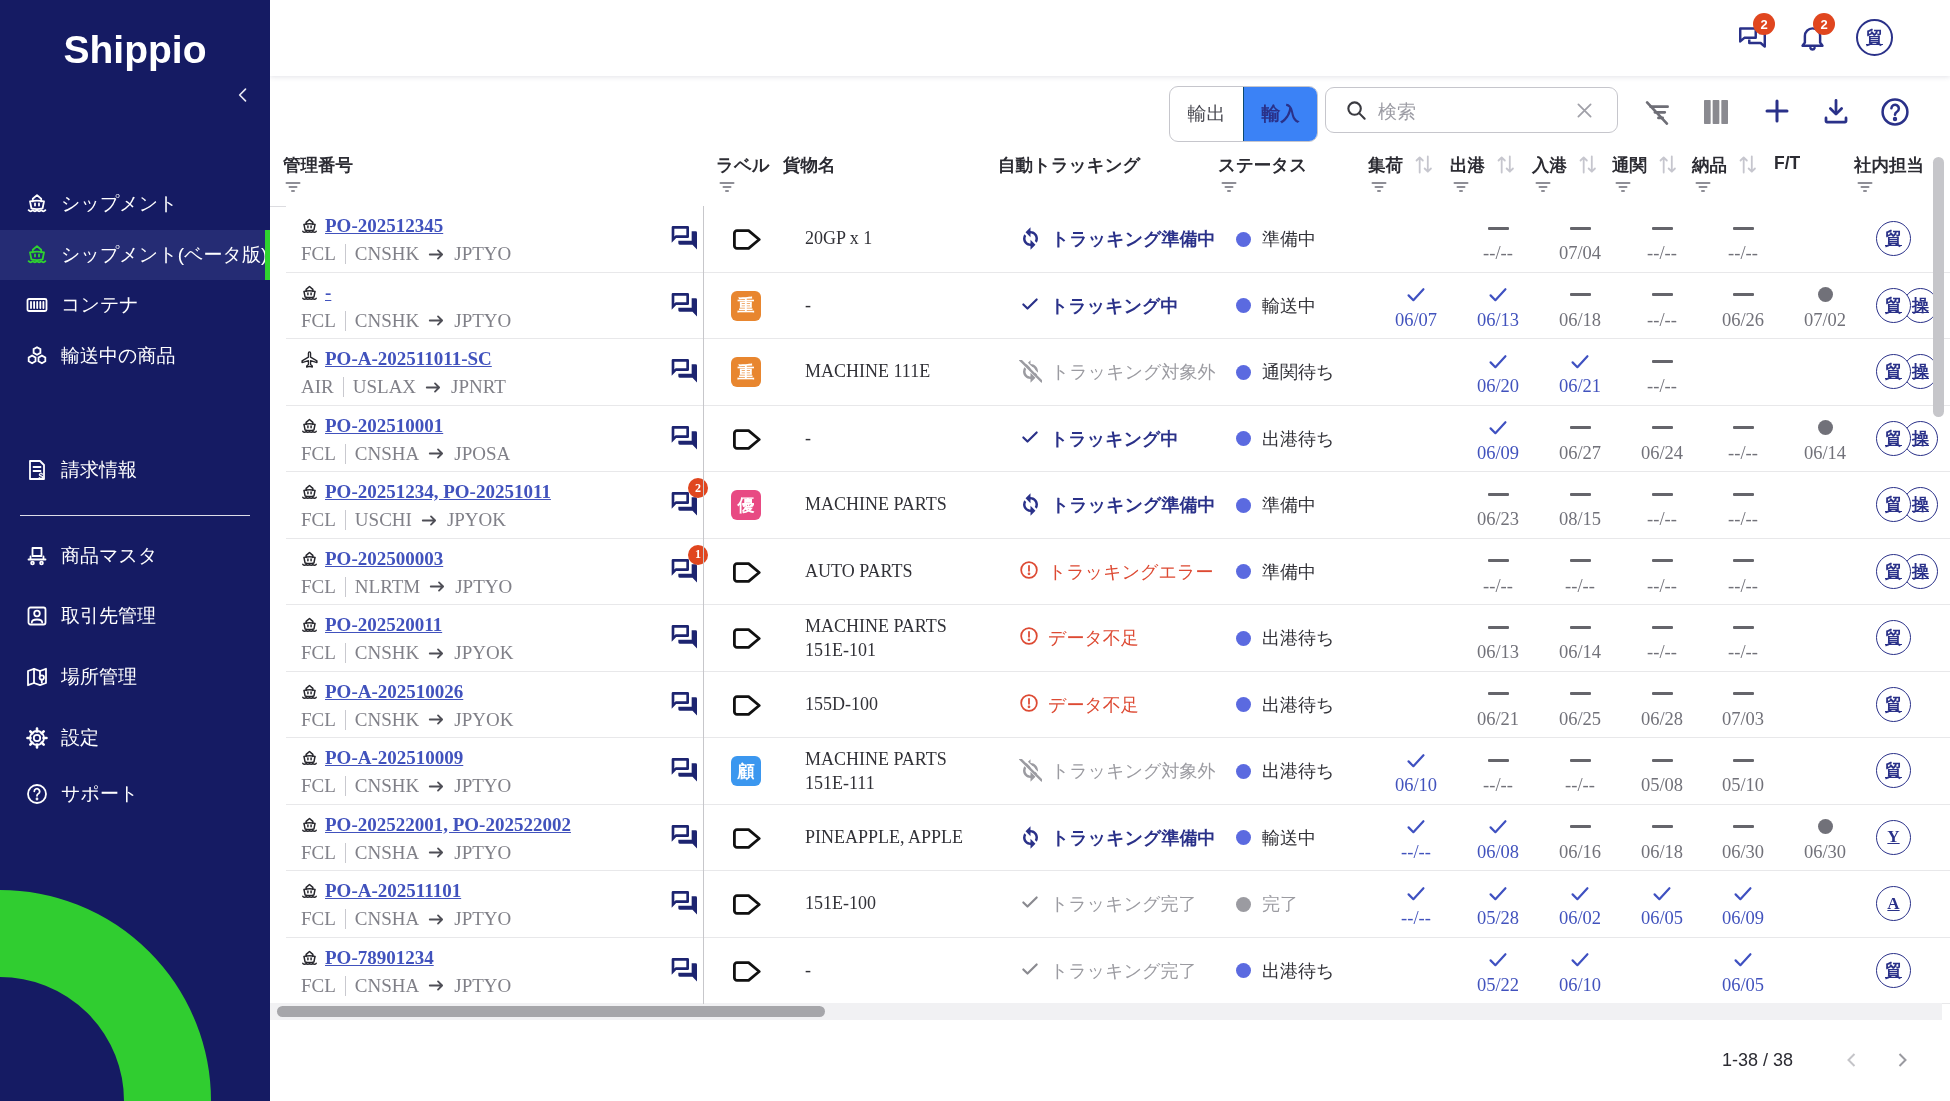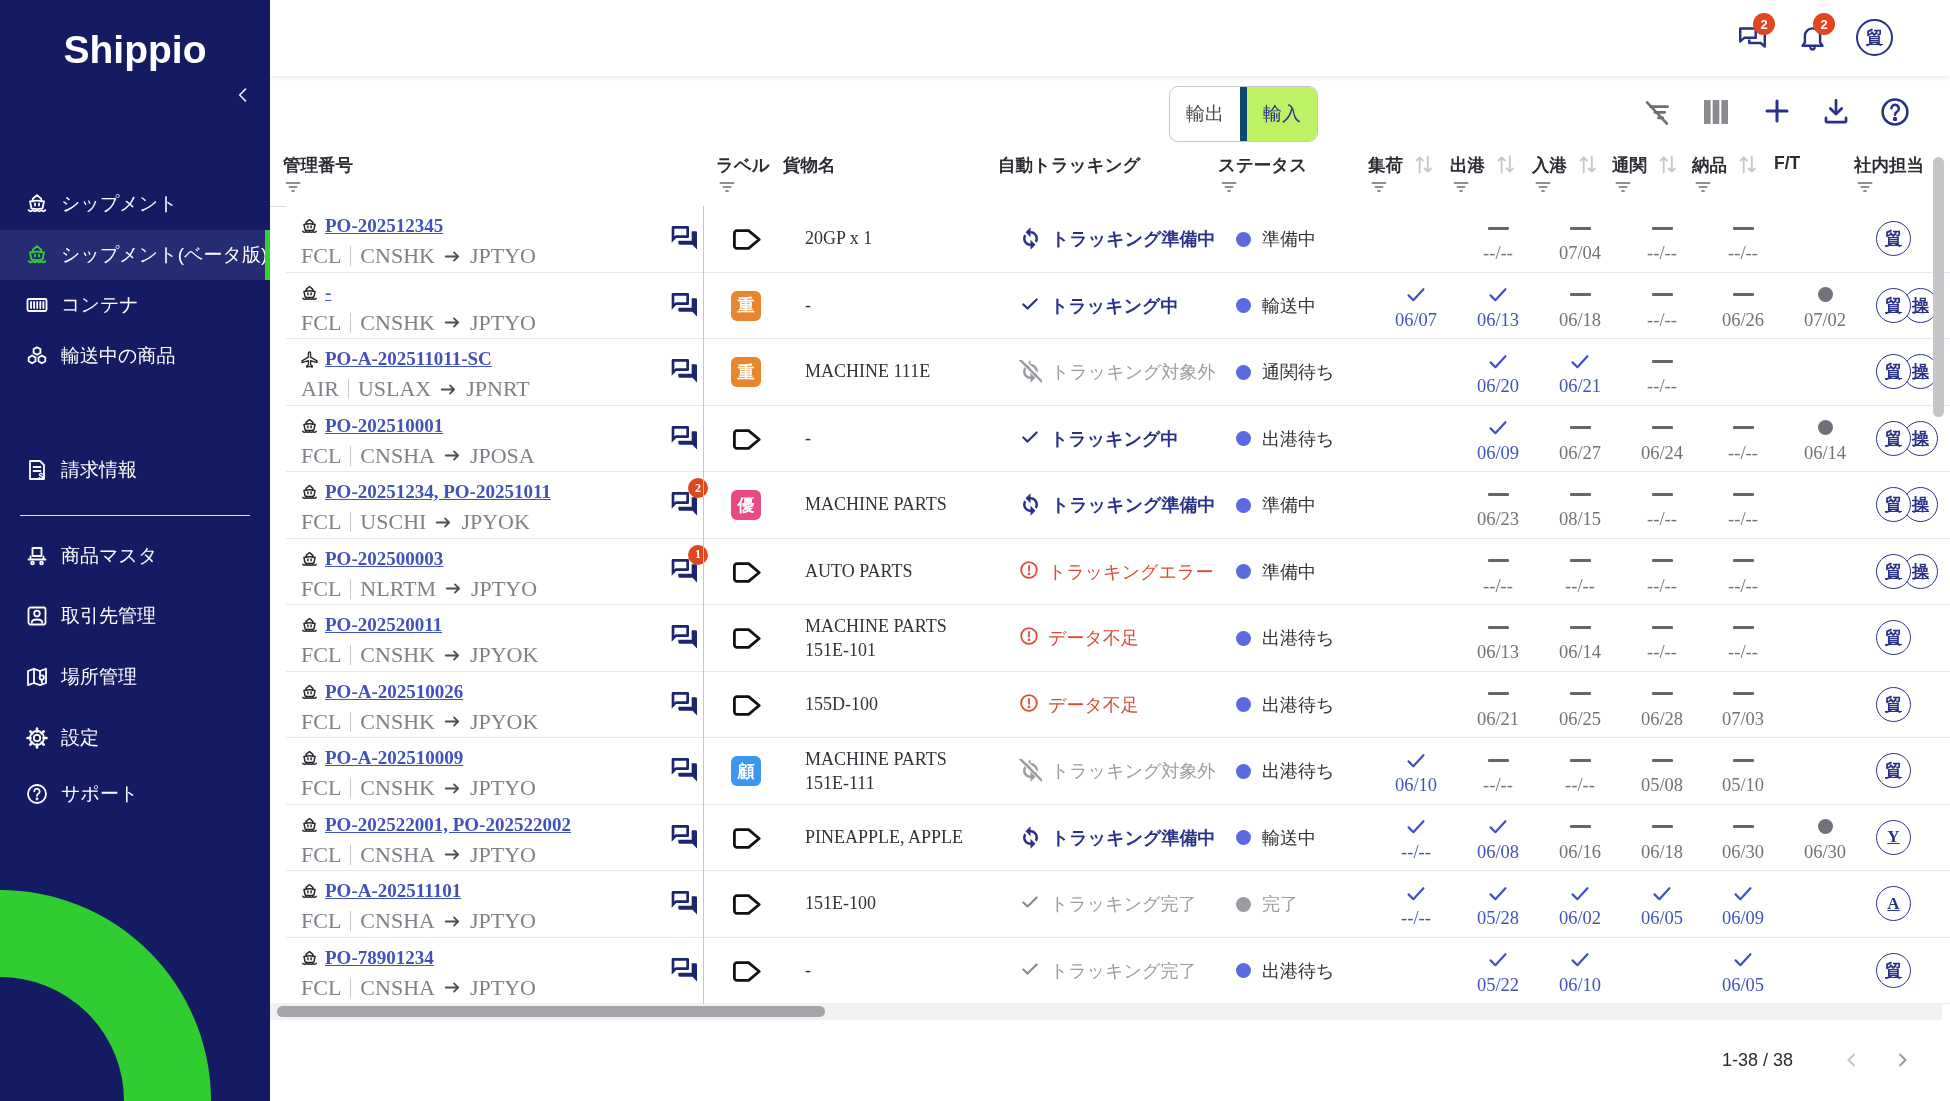--- a/index.html
+++ b/index.html
@@ -36,22 +36,22 @@
 #avatar-top { position:absolute; left:1586px; top:19px; width:37px; height:37px;
   border:2px solid #2a3189; border-radius:50%; color:#2a3189; font-size:17px;
   font-weight:bold; display:flex; align-items:center; justify-content:center;
   text-decoration:underline; }
 
 
 #toggle { position:absolute; left:899px; top:86px; width:149px; height:56px;
   border:1px solid #c6c6cc; border-radius:9px; display:flex; overflow:hidden; background:#fff; }
 #toggle .tg { flex:1; display:flex; align-items:center; justify-content:center;
   font-size:19px; color:#4a4a52; }
-#toggle .tg.on { background:#bef264; color:#2a3189; font-weight:normal;
-  border-left:7px solid #0c4a6e; }
+#toggle .tg.on { background:#3b82f6; color:#2a3189; font-weight:bold;
+  border-left:1px solid #0c4a6e; }
 #search { position:absolute; left:1055px; top:87px; width:293px; height:46px;
   border:1px solid #c6c6cc; border-radius:9px; background:#fff; }
 #search .mag { position:absolute; left:19px; top:11px; }
 #search .ph { position:absolute; left:52px; top:11px; font-size:19px; color:#9c9ca4; }
 #search .clr { position:absolute; right:22px; top:12px; }
 .tbicon { position:absolute; top:96px; }
 
 
 #thead { position:absolute; left:0; top:145px; width:1680px; height:61px; background:#fff; }
 .hl { position:absolute; top:8px; font-size:17.5px; font-weight:bold; color:#2c2c33;
@@ -63,21 +63,21 @@
 .funnel i:nth-child(3) { width:4px;  top:8px; transform:translateX(-50%); }
 .sorts { position:absolute; top:9px; width:23px; height:19px; }
 #hborder { position:absolute; left:0; top:206px; width:1680px; border-top:1px solid #dcdce0; }
 
 
 .row { position:absolute; left:0; width:1680px; border-bottom:1px solid #e8e8ea;
   background:#fff; }
 .r-icon { position:absolute; left:14px; top:11px; }
 .r-po { position:absolute; left:39px; top:9px; font-size:19px; font-weight:bold;
   color:#4152bd; text-decoration:underline; white-space:nowrap; }
-.r-sub { position:absolute; left:15px; top:37px; font-size:22px; color:#808088;
+.r-sub { position:absolute; left:15px; top:37px; font-size:19px; color:#808088;
   display:flex; align-items:center; white-space:nowrap; }
 .r-sub .vd { width:1px; height:20px; background:#c9c9cf; margin:0 9px; }
 .r-sub .arr { color:#5a5a62; margin:0 8px; font-size:18px; }
 .r-chat { position:absolute; left:383px; top:16px; width:32px; height:32px; }
 .chatbadge { position:absolute; left:19px; top:-10px; width:20px; height:20px;
   border-radius:50%; background:#e0461f; color:#fff; font-size:12px; font-weight:bold;
   display:flex; align-items:center; justify-content:center; }
 .r-tag { position:absolute; left:446px; top:23px; }
 .r-ctag { position:absolute; left:445px; top:18px; width:30px; height:30px; border-radius:6px;
   color:#fff; font-size:17px; font-weight:bold; display:flex; align-items:center;
@@ -145,20 +145,30 @@
         </svg>
       <div class="badge" style="left:16px; top:-11px">2</div>
     </div>
     <div id="avatar-top">貿</div>
   </div>
 
   <div id="toggle">
       <div class="tg">輸出</div>
       <div class="tg on">輸入</div>
     </div>
+  <div id="search">
+    <svg class="mag" width="23" height="23" viewBox="0 0 24 24" fill="none" stroke="#3a3a40" stroke-width="2.2" stroke-linecap="round">
+        <circle cx="10" cy="10" r="6.5"></circle>
+        <path d="M15 15l5.5 5.5"></path>
+      </svg>
+    <span class="ph">検索</span>
+    <svg class="clr" width="21" height="21" viewBox="0 0 24 24" fill="none" stroke="#a0a0a8" stroke-width="2" stroke-linecap="round">
+        <path d="M5 5l14 14M19 5L5 19"></path>
+      </svg>
+  </div>
   <svg class="tbicon" style="left:1370px" width="34" height="34" viewBox="0 0 24 24" fill="none" stroke="#6e6e76" stroke-width="1.9" stroke-linecap="round">
       <path d="M7.5 7.5h12M10.5 11.5h7M13 15.5h3"></path>
       <path d="M5 4.5L19 19.5"></path>
     </svg>
   <svg class="tbicon" style="left:1430px" width="32" height="32" viewBox="0 0 24 24">
       <g fill="#8a8a90">
         <rect x="3" y="3" width="5" height="18" rx="0.5"></rect>
         <rect x="9.5" y="3" width="5" height="18" rx="0.5"></rect>
         <rect x="16" y="3" width="5" height="18" rx="0.5"></rect>
       </g>

